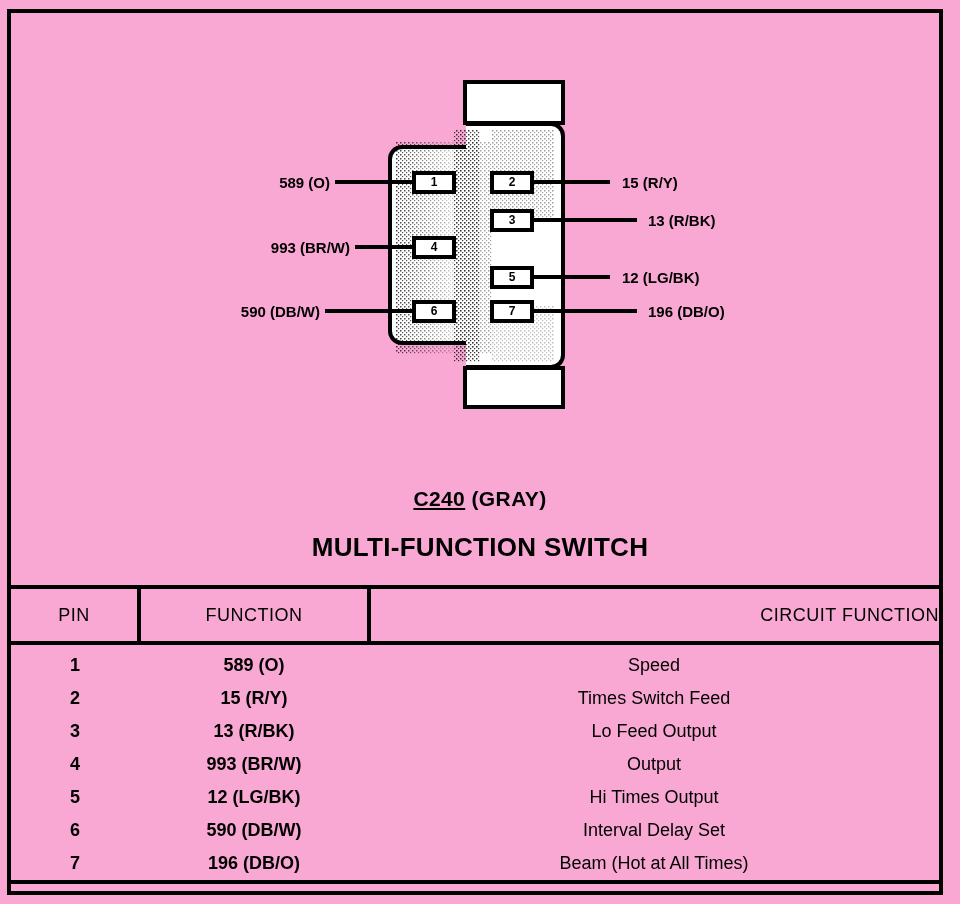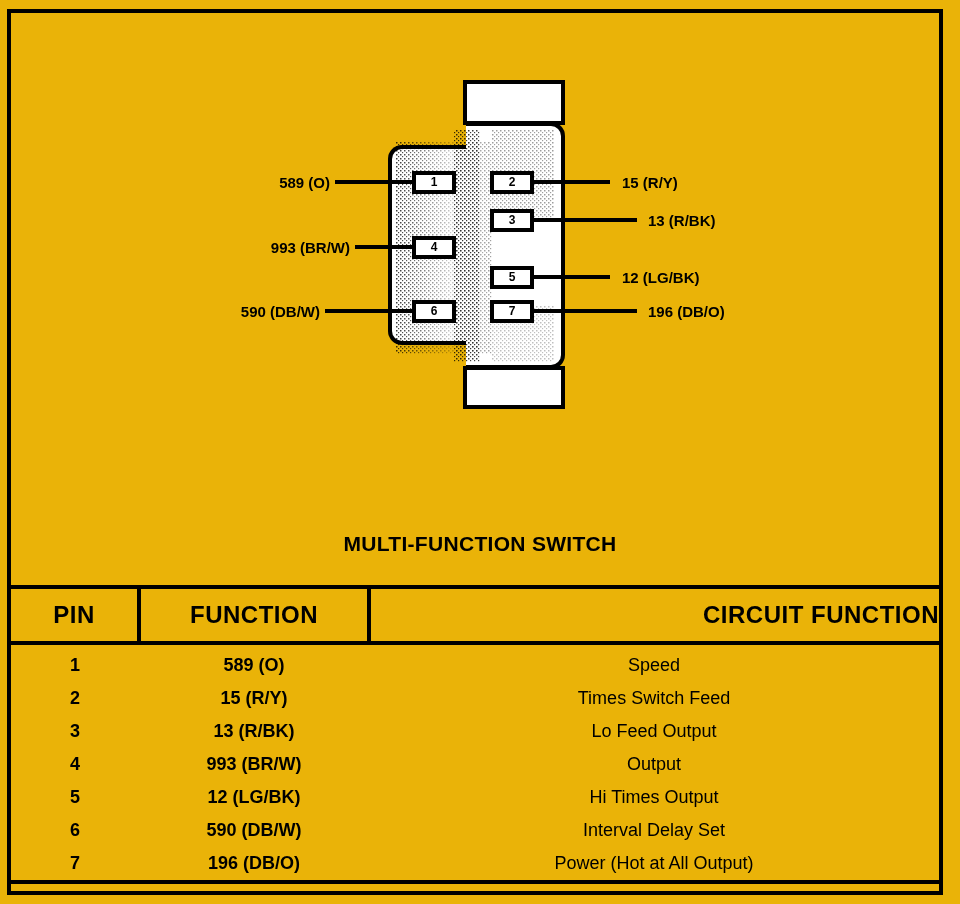--- a/index.html
+++ b/index.html
@@ -10,21 +10,21 @@
   }
   body {
     font-family: "Liberation Sans", sans-serif;
     -webkit-font-smoothing: none;
   }
 
   #page {
     position: relative;
     width: 960px;
     height: 904px;
-    background: #eab308;
+    background: #f9a8d4;
     overflow: hidden;
   }
 
   
   .page-border {
     position: absolute;
     left: 7px;
     top: 9px;
     width: 936px;
     height: 886px;
@@ -158,21 +158,21 @@
     letter-spacing: 0.4px;
   }
   .conn-id .ul { text-decoration: underline; }
 
   .conn-name {
     position: absolute;
     left: 0;
     top: 532px;
     width: 960px;
     text-align: center;
-    font-size: 21px;
+    font-size: 26px;
     font-weight: bold;
     color: #000;
     letter-spacing: 0.3px;
   }
 
   
   .pin-table-wrap {
     position: absolute;
     left: 11px;
     top: 585px;
@@ -184,22 +184,22 @@
     table-layout: fixed;
     color: #000;
   }
   table.pin-table th,
   table.pin-table td {
     padding: 0;
     border: none;
   }
   .pin-table thead th {
     height: 52px;
-    font-size: 24px;
-    font-weight: bold;
+    font-size: 18px;
+    font-weight: normal;
     letter-spacing: 0.5px;
     text-align: center;
     border-top: 4px solid #000;
     border-bottom: 4px solid #000;
     vertical-align: middle;
   }
   .pin-table tbody td {
     height: 33px;
     font-size: 18px;
     vertical-align: middle;
@@ -279,20 +279,23 @@
     <div class="pin-box" style="left:490px; top:266px;">5</div>
     <div class="lead" style="left:533px; top:275px; width:77px;"></div>
     <div class="wire-label right" style="left:622px; top:269px; width:220px;">12 (LG/BK)</div>
 
     <div class="pin-box" style="left:490px; top:300px;">7</div>
     <div class="lead" style="left:533px; top:309px; width:104px;"></div>
     <div class="wire-label right" style="left:648px; top:303px; width:220px;">196 (DB/O)</div>
 
   </div>
 
+  <div class="conn-id">
+    <span class="ul">C240</span><span>&nbsp;</span><span>(GRAY)</span>
+  </div>
   <div class="conn-name">MULTI-FUNCTION SWITCH</div>
 
   <div class="pin-table-wrap">
     <table class="pin-table">
       <thead>
         <tr>
           <th class="col-pin">PIN</th>
           <th class="col-circuit">FUNCTION</th>
           <th class="col-function" style="text-align:right;padding-left:0">CIRCUIT FUNCTION</th>
         </tr>
@@ -324,19 +327,19 @@
             <td class="col-function">Hi Times Output</td>
           </tr>
           <tr>
             <td class="col-pin">6</td>
             <td class="col-circuit">590 (DB/W)</td>
             <td class="col-function">Interval Delay Set</td>
           </tr>
           <tr>
             <td class="col-pin">7</td>
             <td class="col-circuit">196 (DB/O)</td>
-            <td class="col-function">Power (Hot at All Output)</td>
+            <td class="col-function">Beam (Hot at All Times)</td>
           </tr>
         </tbody>
     </table>
   </div>
 
 </div>
 
 </body></html>

